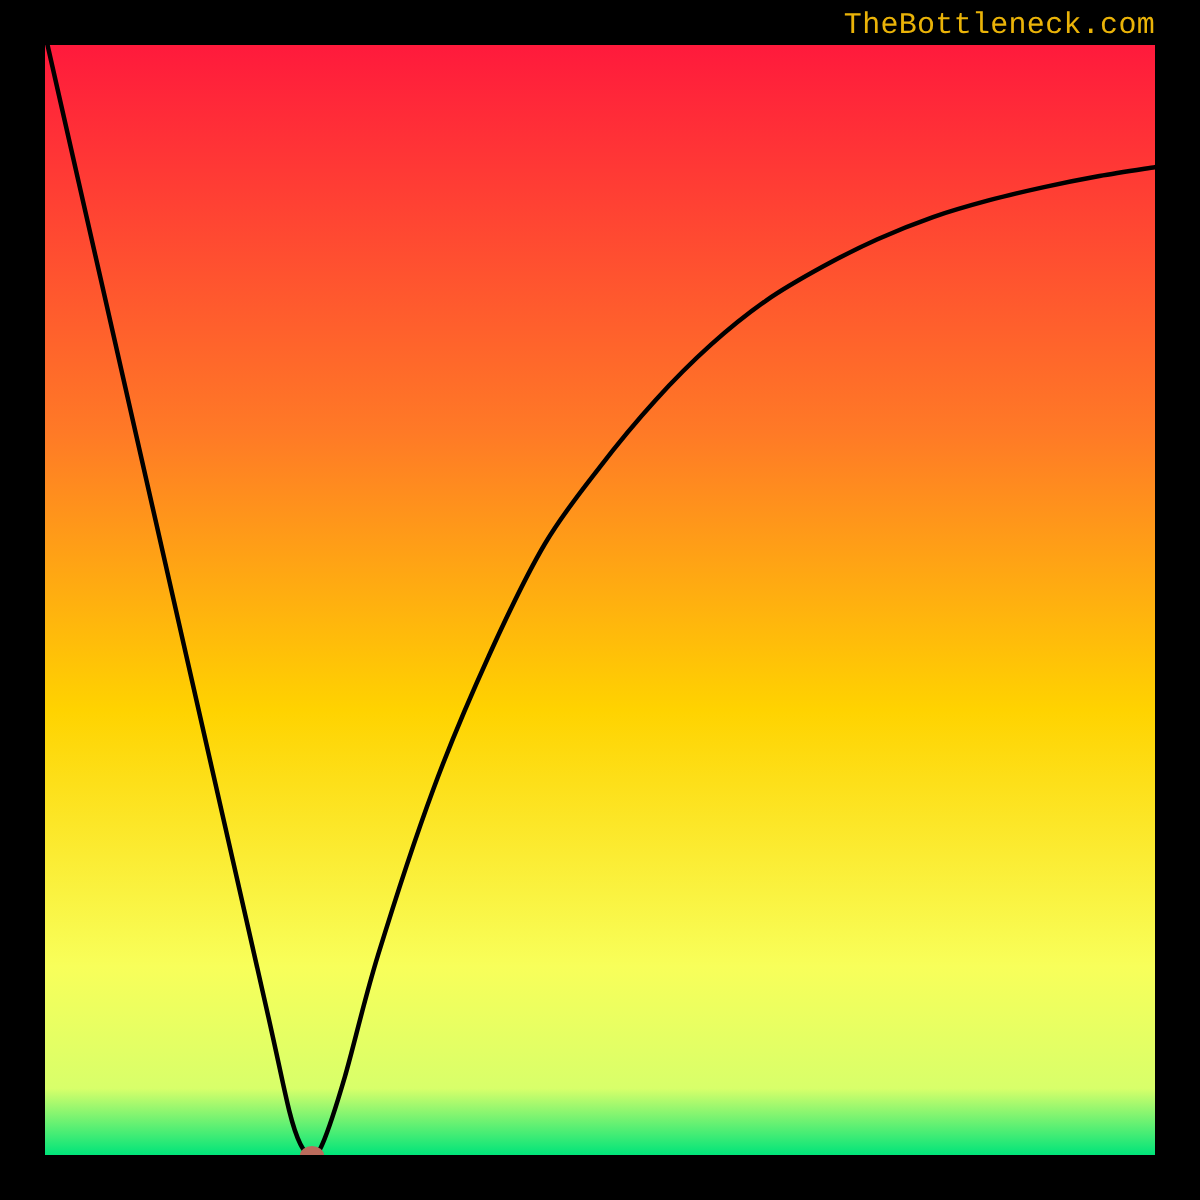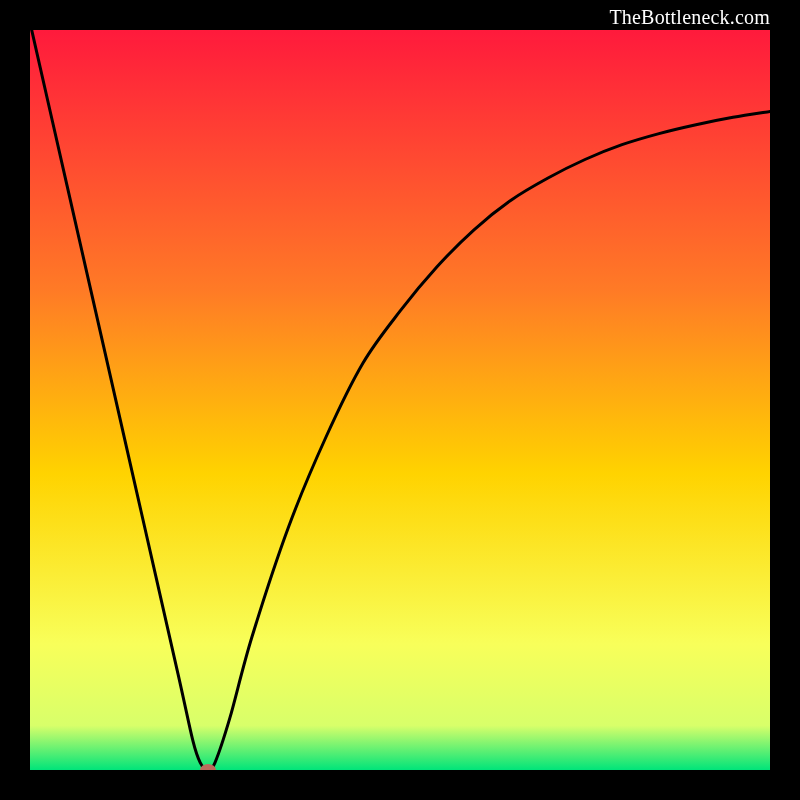--- a/index.html
+++ b/index.html
@@ -40,23 +40,23 @@
     position: absolute;
     width: 16px;
     height: 12px;
     border-radius: 50%;
     transform: translate(-50%, -50%);
   }
   .watermark {
     position: absolute;
     top: 6px;
     right: 30px;
-    font-family: Liberation Serif, serif;
+    font-family: Liberation Mono, monospace;
     font-size: 20px;
-    color: #ffffff;
+    color: #eab308;
     letter-spacing: 0.2px;
   }
 </style>
 </head>
 <body>
 
 <div class="frame">
 
   <div class="watermark">TheBottleneck.com</div>
 

